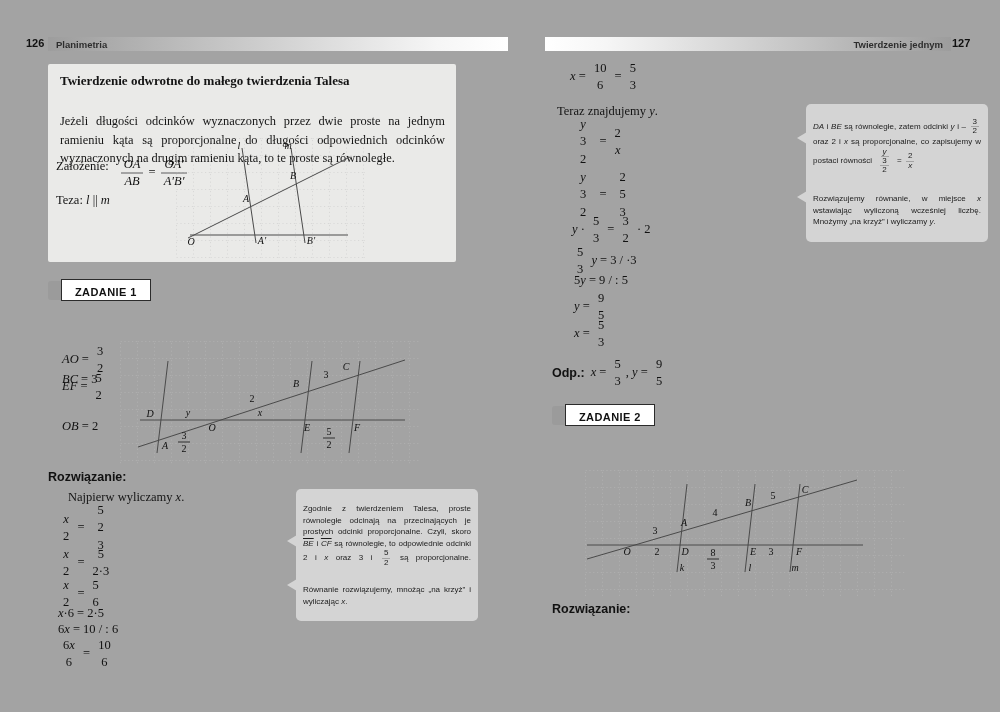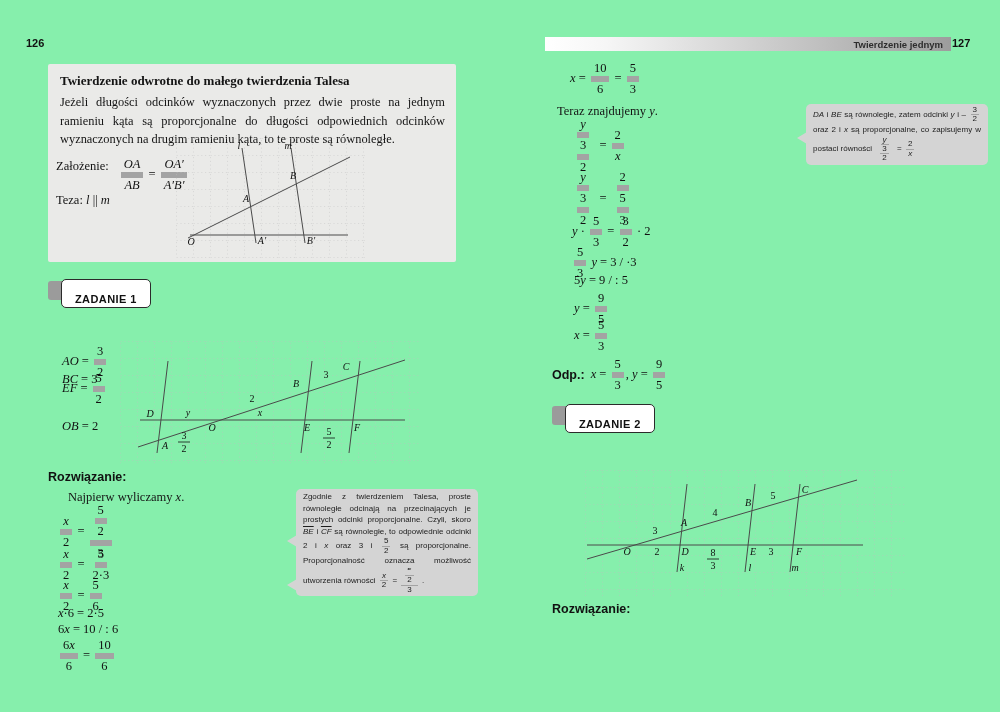--- a/index.html
+++ b/index.html
@@ -1,46 +1,46 @@
 <!DOCTYPE html>
 <html lang="pl"><head>
 <meta charset="utf-8">
 <style>
   html,body{margin:0;padding:0;background:#ffffff;}
-  .sheet{position:relative;width:1000px;height:712px;background:#86efac;overflow:hidden;
+  .sheet{position:relative;width:1000px;height:712px;background:#a3a3a3;overflow:hidden;
          font-family:"Liberation Serif",serif;color:#141414;}
   .abs{position:absolute;}
   
   .hbar{height:14px;display:flex;align-items:center;
         font:700 9.5px "Liberation Sans",sans-serif;color:#2e2e2e;}
   .hbar-left{background:linear-gradient(to right,#9d9d9d,#c2c2c2 35%,#f6f6f6 85%,#fff);padding-left:8px;}
   .hbar-right{background:linear-gradient(to left,#9d9d9d,#c2c2c2 35%,#f6f6f6 85%,#fff);justify-content:flex-end;padding-right:8px;}
   .pagenum{font:700 11px "Liberation Sans",sans-serif;color:#111;}
   
   .thbox{background:#eaeae8;border-radius:2px;padding:9px 12px;}
-  .thtitle{font:700 13px "Liberation Serif",serif;margin-bottom:4px;}
+  .thtitle{font:700 13px "Liberation Serif",serif;margin-bottom:23px;}
   .thbody{font:12.4px/1.5 "Liberation Serif",serif;text-align:justify;width:385px;}
   
   .badge{display:flex;align-items:flex-start;}
   .badge-tab{width:27px;height:19px;background:#9b9b9b;border-radius:3px;margin-top:2px;}
   .badge-box{position:relative;margin-left:-14px;background:#fff;border:1.4px solid #2b2b2b;
-             border-radius:5px;padding:13px 13px 2px;font:700 11px "Liberation Sans",sans-serif;
+             border-radius:0;padding:6px 13px 2px;font:700 11px "Liberation Sans",sans-serif;
              letter-spacing:.4px;color:#111;}
   
   .serif{font:12.5px/1.42 "Liberation Serif",serif;text-align:justify;}
   .slabel{font:700 12.5px "Liberation Sans",sans-serif;color:#111;}
   .eq{font:12.5px "Liberation Serif",serif;color:#111;white-space:nowrap;}
   .eq i, .serif i, .note i{font-style:italic;}
   .frac{display:inline-flex;flex-direction:column;align-items:center;vertical-align:middle;
         line-height:1.06;margin:0 2px;text-align:center;}
-  .fnum{padding:0 3px 1px;border-bottom:6px solid #a3a3a3;}
+  .fnum{padding:0 3px 1px;border-bottom:2px solid #a3a3a3;}
   .fden{padding:1px 3px 0;}
   .ovl{font-style:italic;text-decoration:overline;}
   
-  .note{position:absolute;width:168px;background:#d4d4d4;border-radius:5px;padding:2px 7px;
+  .note{position:absolute;width:168px;background:#d4d4d4;border-radius:5px;padding:14px 7px;
         font:8px/1.45 "Liberation Sans",sans-serif;color:#1c1c1c;text-align:justify;}
   .note .fnum{border-bottom-width:0.8px;padding:0 2px 0;}
   .note .fden{padding:0 2px;}
   .tail{position:absolute;left:-9px;width:0;height:0;
         border-top:6px solid transparent;border-bottom:6px solid transparent;
         border-right:10px solid #d4d4d4;}
   
   .fig{position:absolute;}
   .ln{stroke:#4a4a4a;stroke-width:1;fill:none;}
   .grid{stroke:#bfbfbf;stroke-width:0.8;fill:none;stroke-dasharray:1.2,2.6;}
@@ -48,20 +48,23 @@
   .num{font:10px "Liberation Serif",serif;fill:#111;text-anchor:middle;}
   .fbar{stroke:#111;stroke-width:0.8;}
   .ansrow{display:flex;align-items:center;gap:6px;}
 </style>
 </head>
 <body>
 
 <div class="sheet">
 
   <span class="abs pagenum" style="left:26px;top:37px">126</span>
+  <div class="abs hbar hbar-left" style="left:48px;top:37px;width:452px">
+    <span>Planimetria</span>
+  </div>
 
   <div class="abs thbox" style="left:48px;top:64px;width:384px;height:180px">
     <div class="thtitle">Twierdzenie odwrotne do małego twierdzenia Talesa</div>
     <div class="thbody">Jeżeli długości odcinków wyznaczonych przez dwie proste na jednym ramieniu kąta są proporcjonalne do długości odpowiednich odcinków wyznaczonych na drugim ramieniu kąta, to te proste są równoległe.</div>
   </div>
   <div class="abs eq" style="left:56px;top:158px;display:flex;align-items:flex-start;gap:10px">
     <span class="serif">Założenie:</span>
     <span><span class="frac">
           <span class="fnum"><i>OA</i></span>
           <span class="fden"><i>AB</i></span>
@@ -190,20 +193,21 @@
         </span> = <span class="frac">
           <span class="fnum"><span class="frac">
               <span class="fnum">5</span>
               <span class="fden">2</span>
             </span></span>
           <span class="fden">3</span>
         </span> .</span>
   </div>
   <div class="note" style="left:296px;top:570px">
     <span class="tail" style="top:9px"></span>
+    <span>Równanie rozwiązujemy, mnożąc „na krzyż” i wyliczając <i>x</i>.</span>
   </div>
 
   <div class="abs hbar hbar-right" style="left:545px;top:37px;width:398px">
     <span>Twierdzenie jednym</span>
   </div>
   <span class="abs pagenum" style="left:952px;top:37px">127</span>
 
   <div class="abs eq" style="left:570px;top:62px"><i>x</i> = <span class="frac">
         <span class="fnum">10</span>
         <span class="fden">6</span>
@@ -274,20 +278,24 @@
         </span> oraz 2 i <i>x</i> są proporcjonalne, co zapisujemy w postaci równości <span class="frac">
           <span class="fnum"><i>y</i></span>
           <span class="fden"><span class="frac">
               <span class="fnum">3</span>
               <span class="fden">2</span>
             </span></span>
         </span> = <span class="frac">
           <span class="fnum">2</span>
           <span class="fden"><i>x</i></span>
         </span></span>
+  </div>
+  <div class="note" style="left:806px;top:179px">
+    <span class="tail" style="top:12px"></span>
+    <span>Rozwiązujemy równanie, w miejsce <i>x</i> wstawiając wyliczoną wcześniej liczbę. Mnożymy „na krzyż” i wyliczamy <i>y</i>.</span>
   </div>
 
   <div class="abs badge" style="left:552px;top:404px">
     <span class="badge-tab"></span>
     <span class="badge-box">ZADANIE 2</span>
   </div>
 
   <svg class="fig" style="left:585px;top:470px" width="320" height="128" viewBox="0 0 320 128">
     <defs>
         <pattern id="g3" width="17" height="17" patternUnits="userSpaceOnUse">

